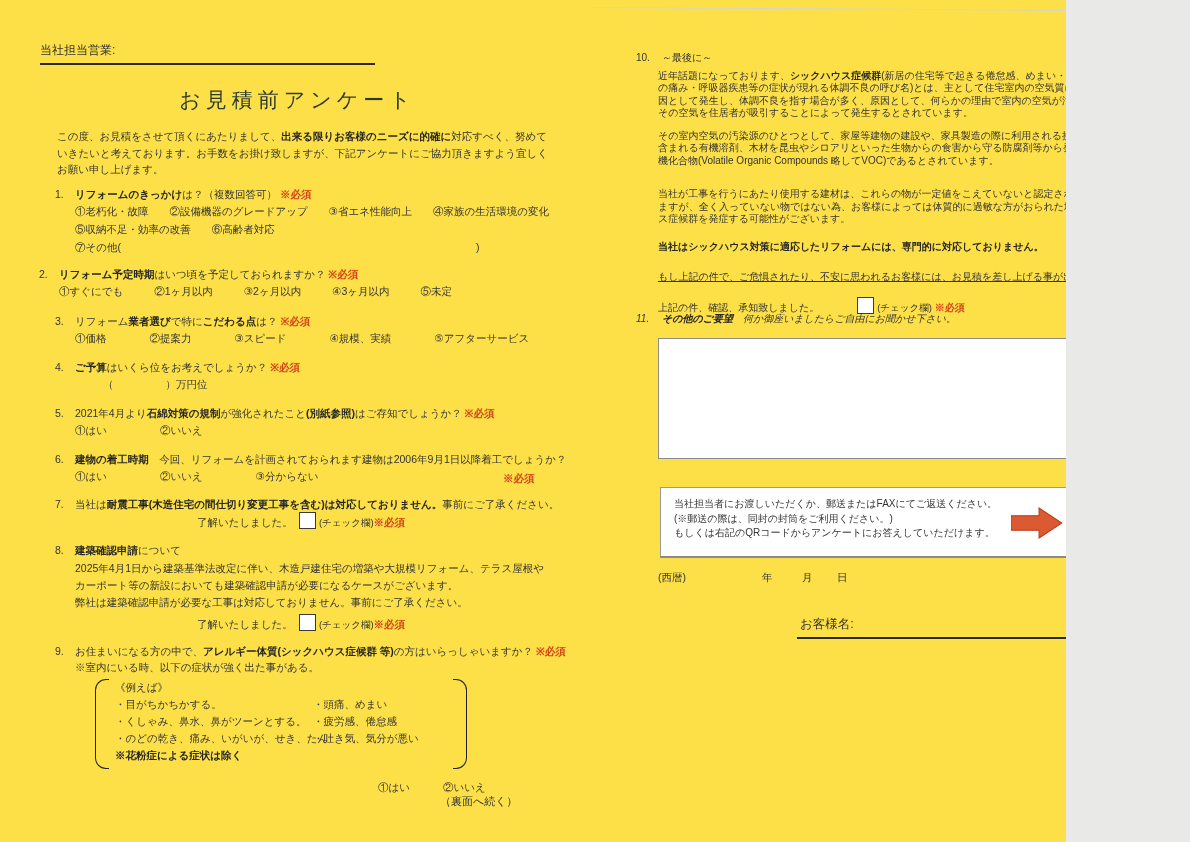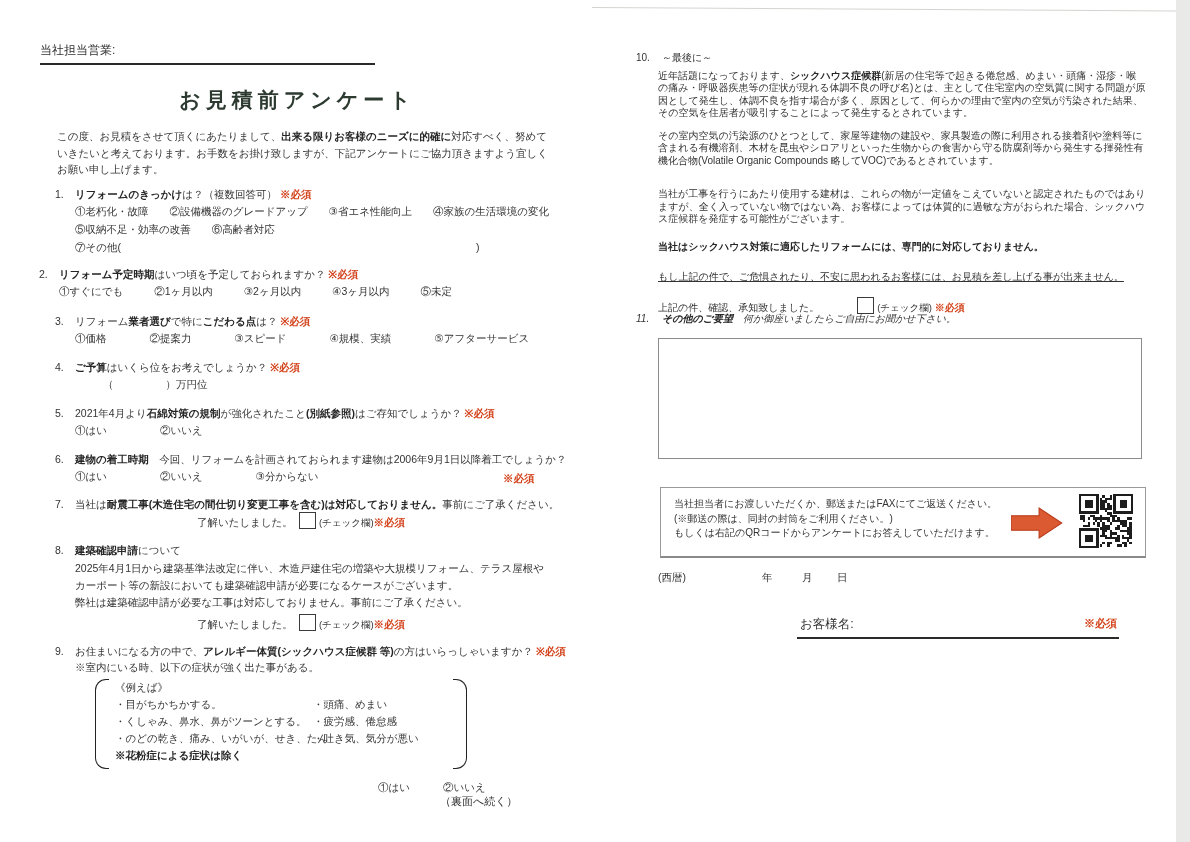--- a/index.html
+++ b/index.html
@@ -1,16 +1,16 @@
 <!DOCTYPE html>
 <html><head>
 <meta charset="utf-8">
 <style>
   html,body{margin:0;padding:0;background:#e9e9e7;}
-  .sheet{position:relative;width:1176px;height:842px;background:#ffffff;overflow:hidden;
+  .sheet{position:relative;width:1066px;height:842px;background:#fde047;overflow:hidden;
          font-family:"Liberation Sans",sans-serif;color:#333;}
   .abs{position:absolute;}
   .b{font-weight:bold;color:#262626;}
   .req{color:#d3421a;font-weight:bold;}
   .nowrap{white-space:nowrap;}
   
   .lp{font-size:10.5px;line-height:16px;}
   .no{display:inline-block;width:20px;}
   .no10{display:inline-block;width:26px;}
   .ind{margin-left:20px;}
@@ -25,21 +25,21 @@
   .cap{font-size:9.5px;}
   
   .exwrap{position:relative;height:100px;margin-top:3px;}
   .exrow{line-height:17px;white-space:nowrap;}
   .brk{position:absolute;width:13px;top:0;height:88px;border:1.8px solid #222;}
   .brkL{border-right:none;border-radius:11px 0 0 11px;}
   .brkR{border-left:none;border-radius:0 11px 11px 0;}
   
   .rp{font-size:10px;line-height:12.5px;}
   .rp p{margin:0 0 0 22px;width:488px;}
-  .titleTxt{font-weight:bold;letter-spacing:5px;color:#2c3a30;font-size:21px;}
+  .titleTxt{font-weight:normal;letter-spacing:5px;color:#2c3a30;font-size:21px;}
   .line{background:#2a2a2a;height:1.8px;}
   .box{background:#fff;}
   .artifact{background:#d4d4d0;transform:rotate(0.35deg);transform-origin:left top;}
 </style>
 </head>
 <body>
 
 <div class="sheet">
 
   <div class="abs artifact" style="left:592px;top:7px;width:598px;height:1.2px;"></div>

